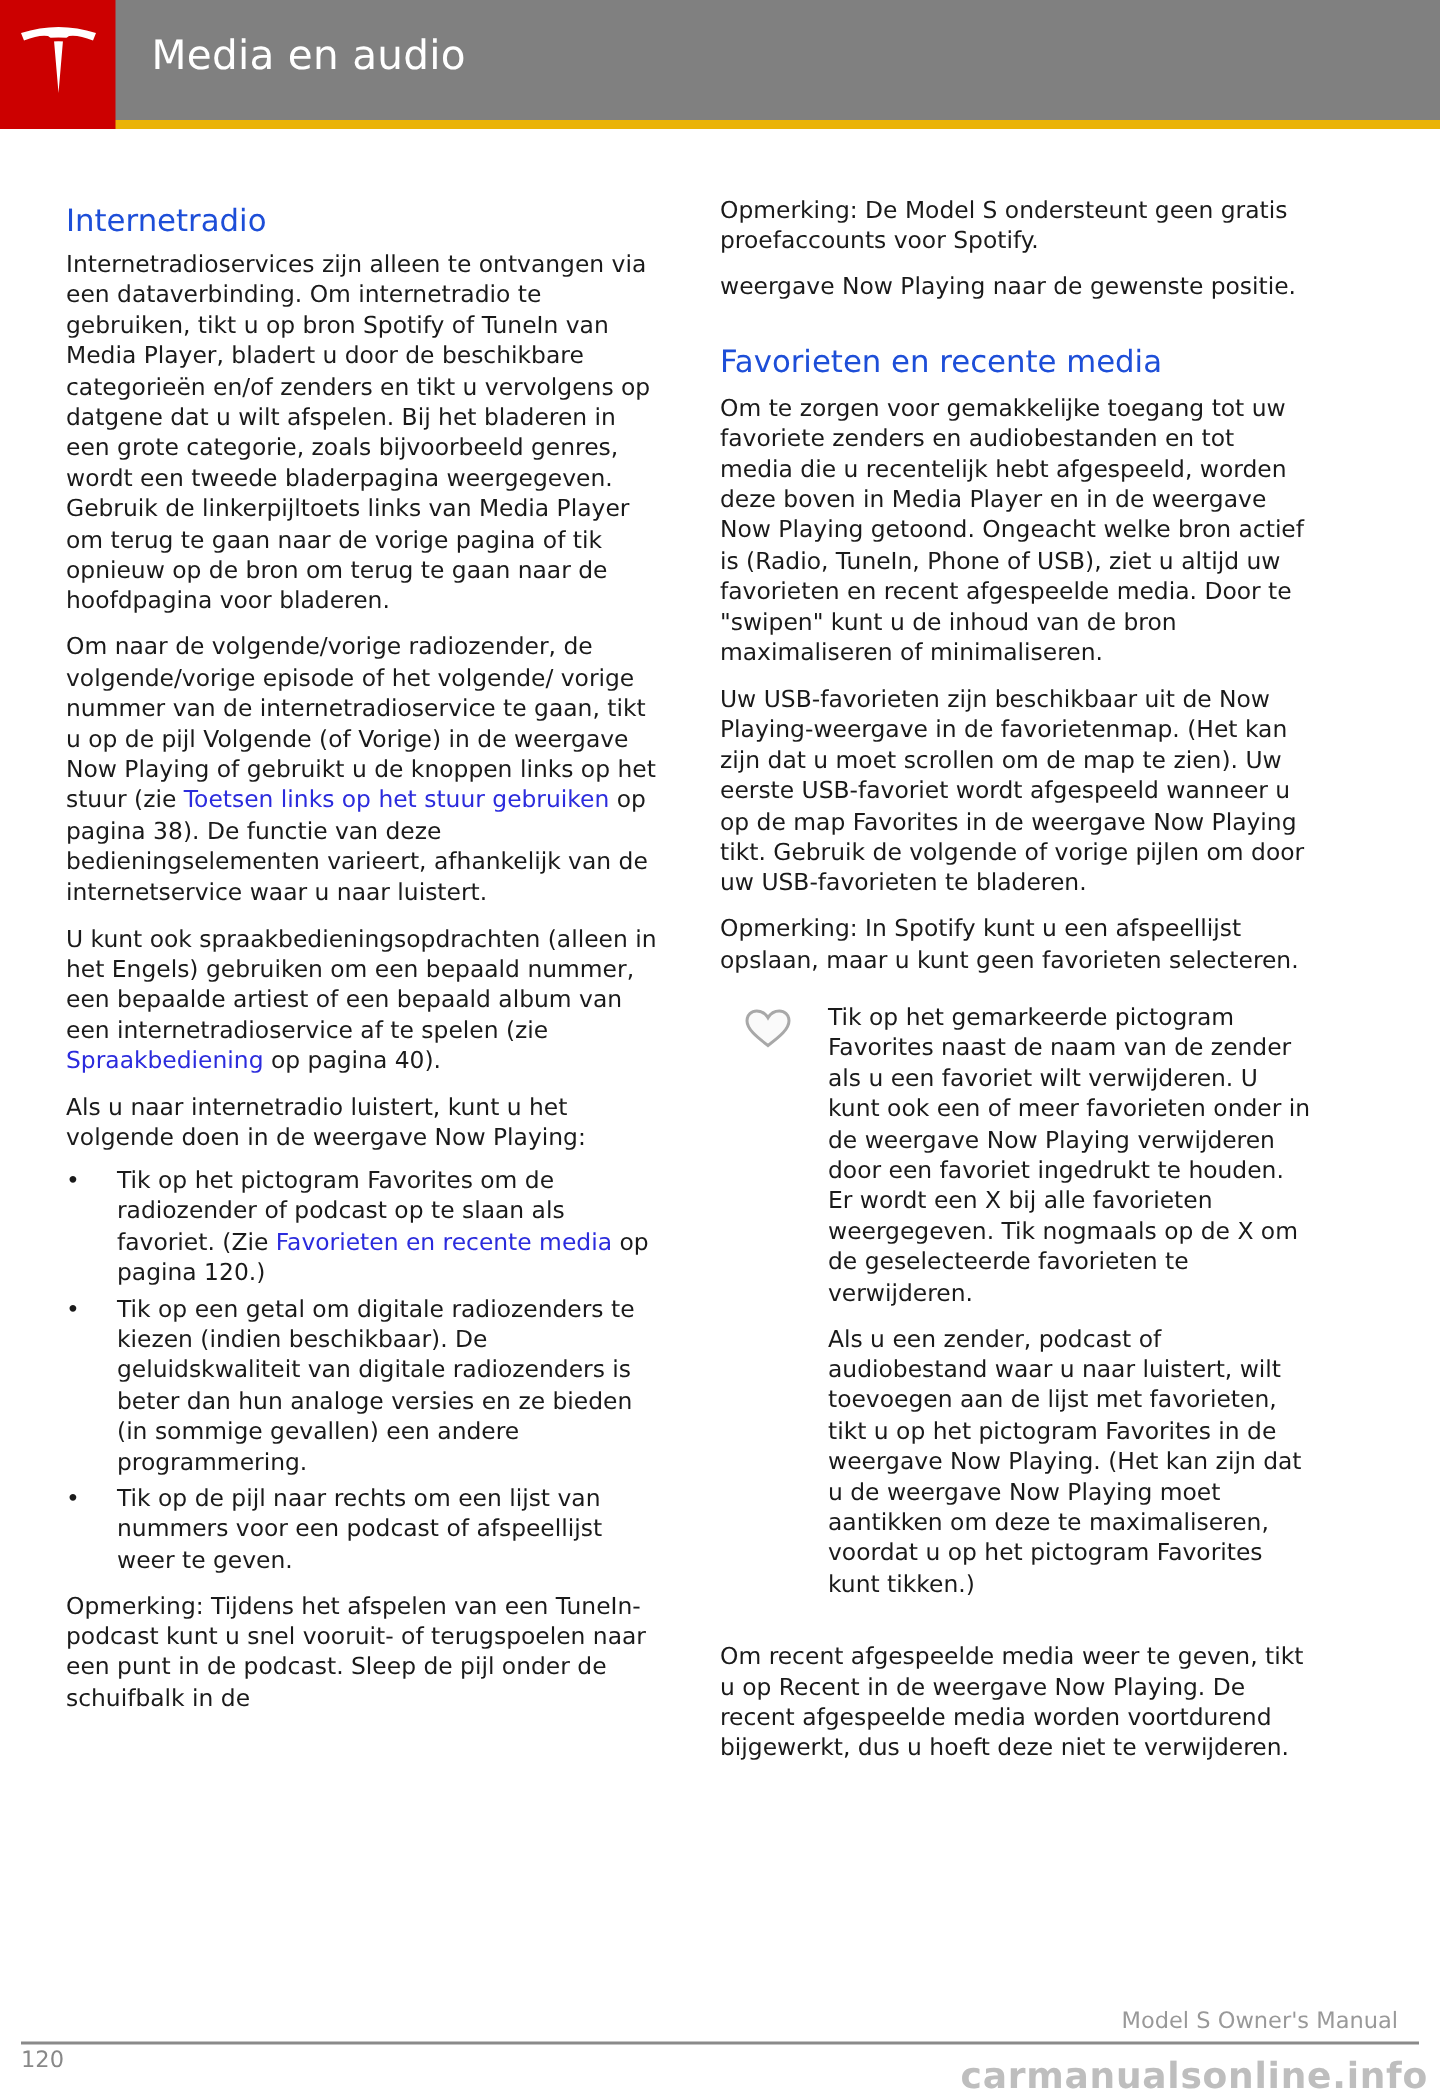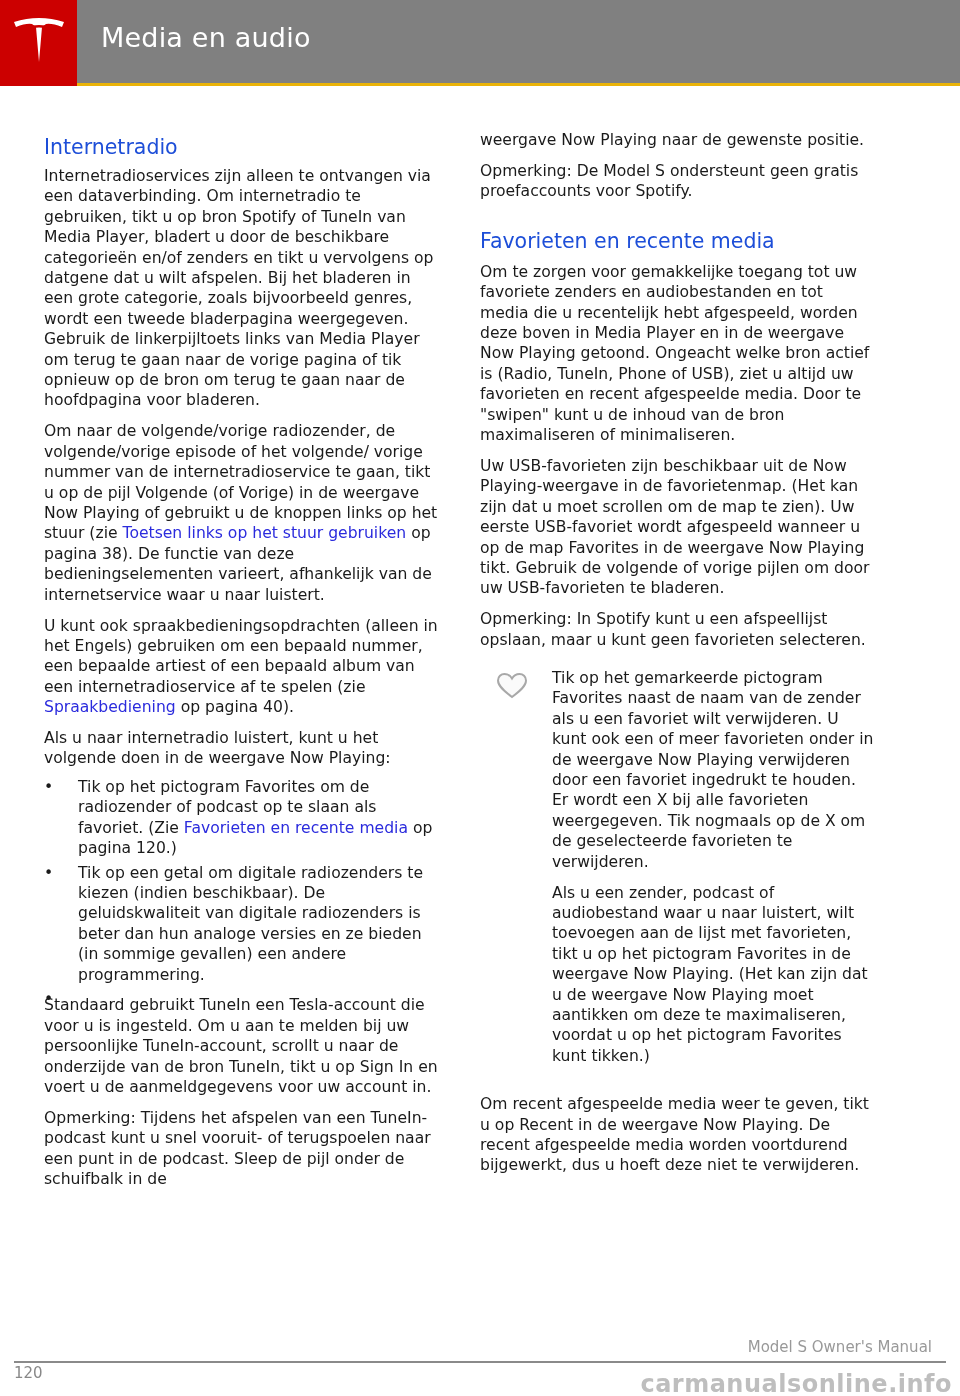--- a/index.html
+++ b/index.html
@@ -1,19 +1,19 @@
 <!DOCTYPE html>
 <html><head>
 <meta charset="utf-8">
 <style>
   * { box-sizing: border-box; margin: 0; padding: 0; }
   html, body { width: 960px; height: 1396px; background: #ffffff; overflow: hidden; }
   body { font-family: "DejaVu Sans", sans-serif; color: #1a1a1a; position: relative; }
 
-  .header { position: absolute; left: 0; top: 0; width: 960px; height: 86px; background: #808080; border-bottom: 3px solid #eab308; }
+  .header { position: absolute; left: 0; top: 0; width: 960px; height: 86px; background: #808080; border-bottom: 6px solid #eab308; }
   .logo-box { position: absolute; left: 0; top: 0; width: 77px; height: 86px; background: #cc0000; }
   .logo-box svg { position: absolute; left: 12px; top: 18px; }
   .header-title { position: absolute; left: 101px; top: 22px; font-size: 27px; color: #ffffff; font-weight: normal; letter-spacing: 0.2px; }
 
   .col { position: absolute; width: 394px; font-size: 15.6px; line-height: 20.4px; }
   .col-left { left: 44px; top: 134px; }
   .col-right { left: 480px; top: 130px; }
 
   h2 { font-size: 20.5px; font-weight: normal; line-height: 26px; color: #1d4ed8; }
   .col-left h2 { margin-bottom: 6px; }
@@ -50,29 +50,28 @@
 
 <div class="col col-left">
   <h2>Internetradio</h2>
   <p>Internetradioservices zijn alleen te ontvangen via een dataverbinding. Om internetradio te gebruiken, tikt u op bron Spotify of TuneIn van Media Player, bladert u door de beschikbare categorieën en/of zenders en tikt u vervolgens op datgene dat u wilt afspelen. Bij het bladeren in een grote categorie, zoals bijvoorbeeld genres, wordt een tweede bladerpagina weergegeven. Gebruik de linkerpijltoets links van Media Player om terug te gaan naar de vorige pagina of tik opnieuw op de bron om terug te gaan naar de hoofdpagina voor bladeren.</p>
   <p><span>Om naar de volgende/vorige radiozender, de volgende/vorige episode of het volgende/ vorige nummer van de internetradioservice te gaan, tikt u op de pijl Volgende (of Vorige) in de weergave Now Playing of gebruikt u de knoppen links op het stuur (zie </span><a href="#" class="link">Toetsen links op het stuur gebruiken</a><span> op pagina 38). De functie van deze bedieningselementen varieert, afhankelijk van de internetservice waar u naar luistert.</span></p>
   <p><span>U kunt ook spraakbedieningsopdrachten (alleen in het Engels) gebruiken om een bepaald nummer, een bepaalde artiest of een bepaald album van een internetradioservice af te spelen (zie </span><a href="#" class="link">Spraakbediening</a><span> op pagina 40).</span></p>
   <p style="margin-bottom:8px;">Als u naar internetradio luistert, kunt u het volgende doen in de weergave Now Playing:</p>
   <ul class="bullets">
     <li><span class="dot">•</span><span>Tik op het pictogram Favorites om de radiozender of podcast op te slaan als favoriet. (Zie </span><a href="#" class="link">Favorieten en recente media</a><span> op pagina 120.)</span></li>
     <li style="margin-top:4px;"><span class="dot">•</span><span>Tik op een getal om digitale radiozenders te kiezen (indien beschikbaar). De geluidskwaliteit van digitale radiozenders is beter dan hun analoge versies en ze bieden (in sommige gevallen) een andere programmering.</span></li>
-    <li style="margin-top:4px;"><span class="dot">•</span></li>
+    <li style="margin-top:4px;"><span class="dot">•</span><span>Tik op de pijl naar rechts om een lijst van nummers voor een podcast of afspeellijst weer te geven.</span></li>
   </ul>
-  <p>Standaard gebruikt TuneIn een Tesla-account die voor u is ingesteld. Om u aan te melden bij uw persoonlijke TuneIn-account, scrollt u naar de onderzijde van de bron TuneIn, tikt u op Sign In en voert u de aanmeldgegevens voor uw account in.</p>
   <p>Opmerking: Tijdens het afspelen van een TuneIn-podcast kunt u snel vooruit- of terugspoelen naar een punt in de podcast. Sleep de pijl onder de schuifbalk in de</p>
 </div>
 
 <div class="col col-right">
+  <p>Opmerking: De Model S ondersteunt geen gratis proefaccounts voor Spotify.</p>
   <p>weergave Now Playing naar de gewenste positie.</p>
-  <p>Opmerking: De Model S ondersteunt geen gratis proefaccounts voor Spotify.</p>
   <h2>Favorieten en recente media</h2>
   <p>Om te zorgen voor gemakkelijke toegang tot uw favoriete zenders en audiobestanden en tot media die u recentelijk hebt afgespeeld, worden deze boven in Media Player en in de weergave Now Playing getoond. Ongeacht welke bron actief is (Radio, TuneIn, Phone of USB), ziet u altijd uw favorieten en recent afgespeelde media. Door te "swipen" kunt u de inhoud van de bron maximaliseren of minimaliseren.</p>
   <p>Uw USB-favorieten zijn beschikbaar uit de Now Playing-weergave in de favorietenmap. (Het kan zijn dat u moet scrollen om de map te zien). Uw eerste USB-favoriet wordt afgespeeld wanneer u op de map Favorites in de weergave Now Playing tikt. Gebruik de volgende of vorige pijlen om door uw USB-favorieten te bladeren.</p>
   <p>Opmerking: In Spotify kunt u een afspeellijst opslaan, maar u kunt geen favorieten selecteren.</p>
   <div class="note-block">
     <svg class="heart" width="32" height="28" viewBox="0 0 32 28">
       <path d="M16 25 C8 19 2 14 2 8.5 C2 4.5 5 2 8.5 2 C11.8 2 14.5 4 16 6.5 C17.5 4 20.2 2 23.5 2 C27 2 30 4.5 30 8.5 C30 14 24 19 16 25 Z" fill="#fafafa" stroke="#a8a8a8" stroke-width="2"></path>
     </svg>
     <p>Tik op het gemarkeerde pictogram Favorites naast de naam van de zender als u een favoriet wilt verwijderen. U kunt ook een of meer favorieten onder in de weergave Now Playing verwijderen door een favoriet ingedrukt te houden. Er wordt een X bij alle favorieten weergegeven. Tik nogmaals op de X om de geselecteerde favorieten te verwijderen.</p>
     <p>Als u een zender, podcast of audiobestand waar u naar luistert, wilt toevoegen aan de lijst met favorieten, tikt u op het pictogram Favorites in de weergave Now Playing. (Het kan zijn dat u de weergave Now Playing moet aantikken om deze te maximaliseren, voordat u op het pictogram Favorites kunt tikken.)</p>

